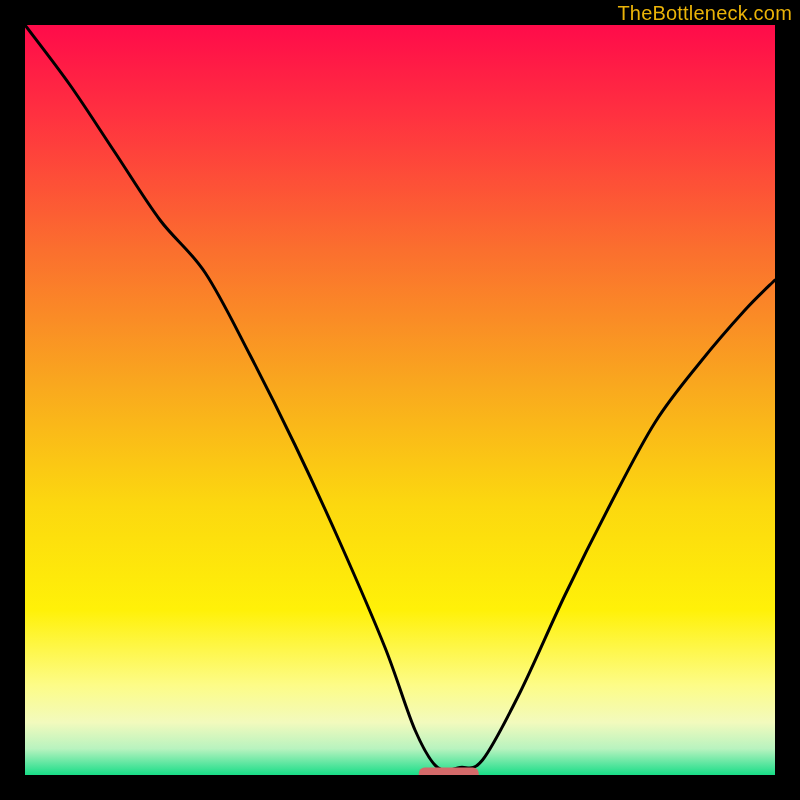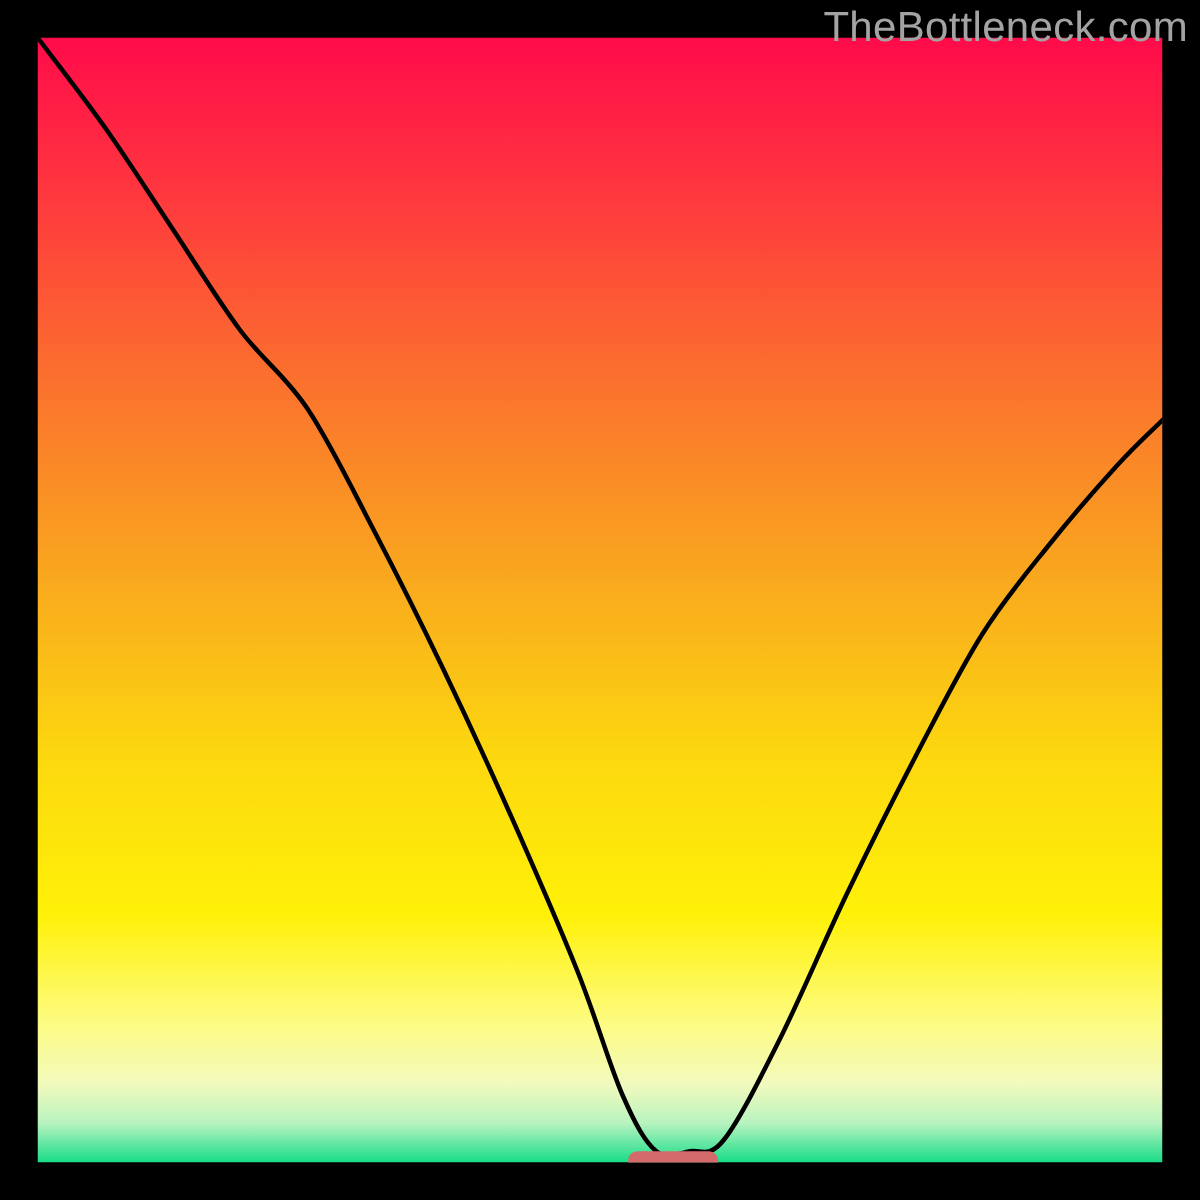--- a/index.html
+++ b/index.html
@@ -23,22 +23,22 @@
     left: 25px;
     top: 25px;
     width: 750px;
     height: 750px;
   }
   .watermark {
     position: absolute;
     right: 8px;
     top: 2px;
     font-family: Arial, Helvetica, sans-serif;
-    font-size: 28px;
-    color: #a3a3a3;
+    font-size: 20px;
+    color: #eab308;
     letter-spacing: 0.2px;
   }
   svg {
     display: block;
   }
 </style>
 </head>
 <body>
 
 <div class="frame">

